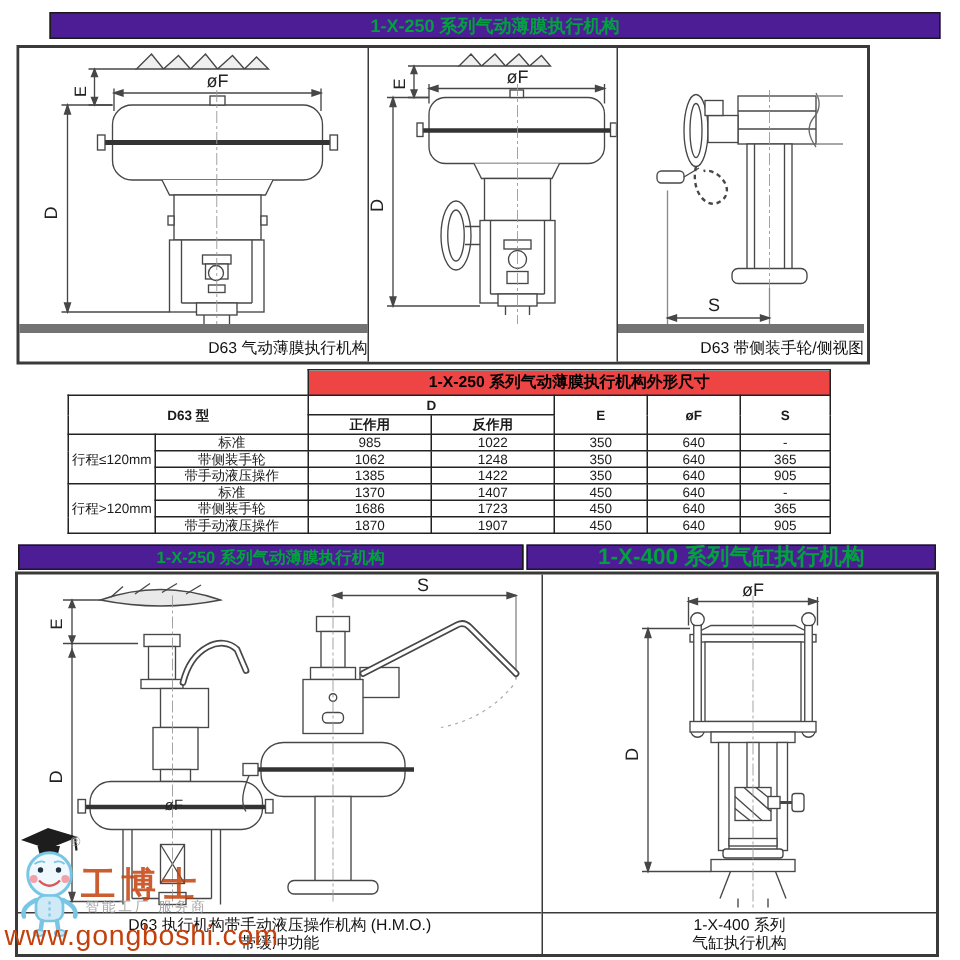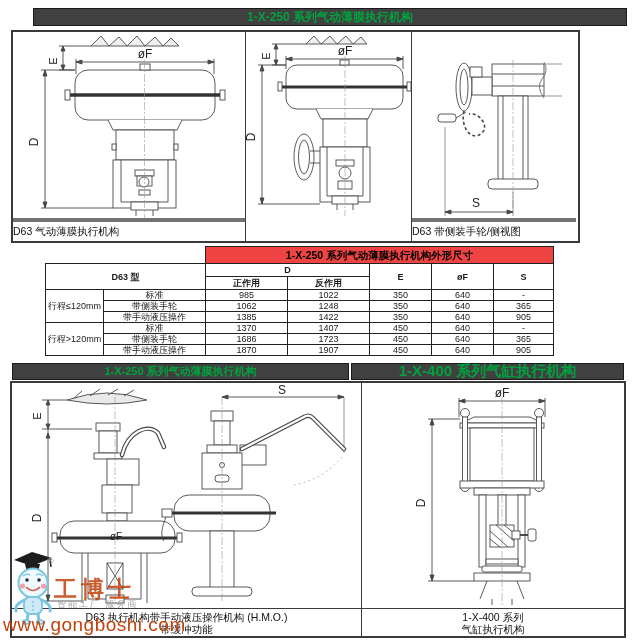--- a/index.html
+++ b/index.html
@@ -1,32 +1,32 @@
 <!DOCTYPE html>
 <html><head>
 <meta charset="utf-8">
 <style>
   html,body{margin:0;padding:0;background:#ffffff;}
   body{width:640px;height:640px;position:relative;overflow:hidden;
        font-family:"Liberation Sans","DejaVu Sans",sans-serif;color:#1a1a1a;}
   .abs{position:absolute;}
   
-  .titlebar{background:#404040;border:1px solid #1a1a1a;color:#00a13e;
+  .titlebar{background:#4c1d95;border:1px solid #1a1a1a;color:#00a13e;
     font-weight:bold;text-align:center;display:flex;align-items:center;justify-content:center;}
   #top-title{left:33px;top:8px;width:592px;height:16px;font-size:12px;}
   #bl-title{left:12px;top:363px;width:335px;height:15px;font-size:11px;}
   #br-title{left:351px;top:363px;width:271px;height:15px;font-size:15px;}
   
   #top-panels{left:11px;top:30px;width:569px;height:213px;border:2px solid #3a3a3a;
     display:flex;box-sizing:border-box;}
   .panel{display:flex;flex-direction:column;box-sizing:border-box;}
   .panel + .panel{border-left:1px solid #3a3a3a;}
   .panel .draw{flex:1;overflow:hidden;background:#fff;}
-  .panel .cap{border-top:4px solid #737373;height:19px;display:flex;align-items:center;
-    justify-content:flex-start;font-size:10.5px;color:#111;}
+  .panel .cap{border-top:6px solid #737373;height:19px;display:flex;align-items:center;
+    justify-content:flex-end;font-size:10.5px;color:#111;}
   
   #dims-table{left:45px;top:246px;border-collapse:collapse;table-layout:fixed;}
   #dims-table td{border:1px solid #222;text-align:center;vertical-align:middle;
     padding:0 1px;font-size:9px;line-height:10px;background:#fff;overflow:hidden;white-space:nowrap;}
   #dims-table td.blank{border:none;background:transparent;}
   #dims-table td.ttl{background:#ef4444;font-weight:bold;font-size:10.5px;color:#000;}
   #dims-table td.hd{font-weight:bold;font-size:9px;}
   #dims-table tr.r-title{height:17px;}
   #dims-table tr.r-head{height:13px;}
   #dims-table tr.r-data{height:11px;}

